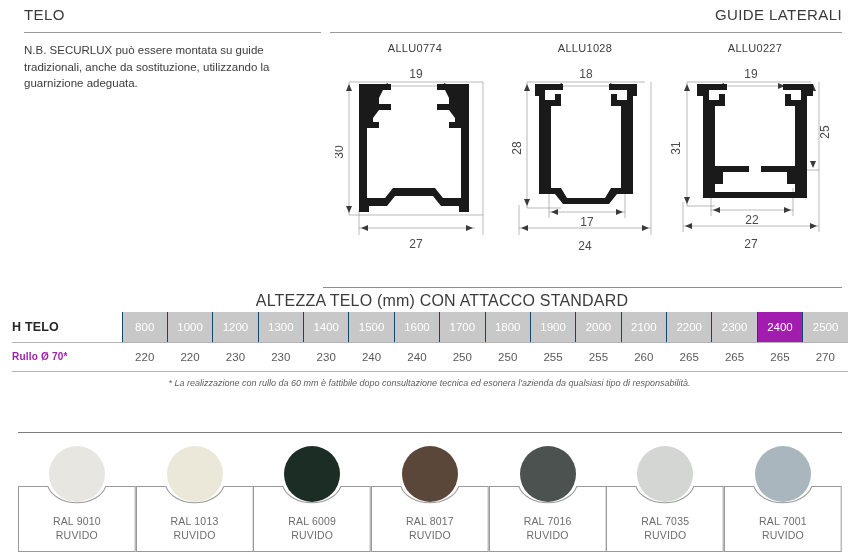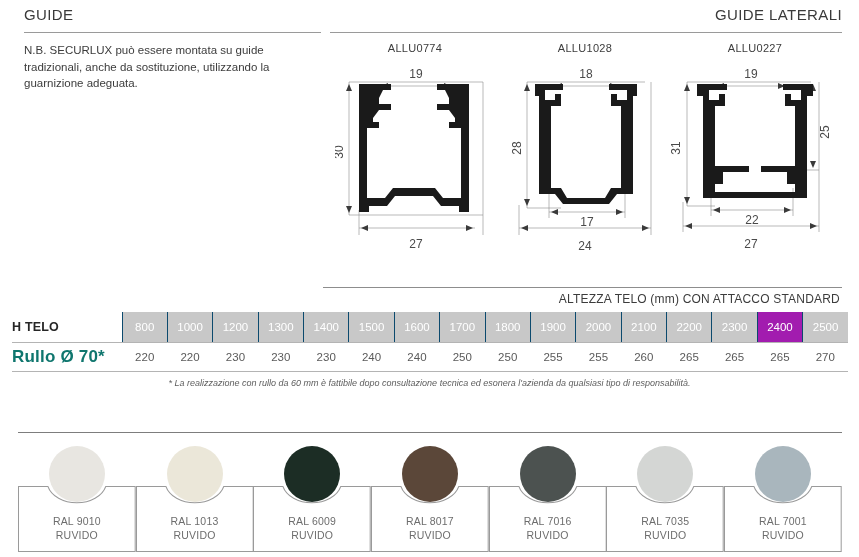--- a/index.html
+++ b/index.html
@@ -36,38 +36,38 @@
   .guide-draw { margin-top: 6px; height: 200px; text-decoration: underline; }
   .guide-draw svg { display: block; margin: 0 auto; }
 
   
   .table-rule {
     position: absolute; left: 323px; top: 287px; width: 519px;
     border-top: 1px solid #8d8d8d;
   }
   .table-caption {
     position: absolute; left: 0; top: 292px; width: 840px;
-    text-align: right; font-size: 12px; color: #3c3c3c; letter-spacing: .2px; padding-left: 44px;
+    text-align: center; font-size: 16px; color: #3c3c3c; letter-spacing: .2px; padding-left: 44px;
   }
   .tbl { position: absolute; left: 12px; top: 312px; width: 836px; }
   .tbl table { border-collapse: collapse; width: 836px; table-layout: fixed; }
   .tbl td { padding: 0; margin-top: 31px; }
   .lbl-col { width: 110px; }
   .hdr-label {
     font-size: 12.5px; font-weight: bold; color: #262626;
     padding-left: 10px; height: 30px; letter-spacing: .2px;
   }
   .hdr-cell {
     background: #c8c8c8; color: #ffffff; font-size: 11.5px;
     text-align: center; height: 30px; border-left: 1px solid #0c4a6e;
   }
   .sep-row td { height: 1px; }
   .sep-line { border-top: 1px solid #b4b4b4; }
   .val-label {
-    font-size: 17px; font-weight: bold; color: #0f766e;
+    font-size: 10px; font-weight: bold; color: #a21caf;
     padding-left: 10px; height: 27px; letter-spacing: .2px;
   }
   .val-cell {
     font-size: 11.5px; color: #5a5a5a; text-align: center; height: 27px;
   }
   .tbl-bottom {
     position: absolute; left: 12px; top: 371px; width: 836px;
     border-top: 1px solid #b4b4b4;
   }
 
@@ -106,21 +106,21 @@
     text-align: center; font-size: 10.5px; line-height: 14px; color: #6d6d6d;
     letter-spacing: .2px;
   }
 </style>
 </head>
 <body>
 
 <div class="page">
 
   <div class="info-block">
-    <div class="info-title">GUIDE</div>
+    <div class="info-title">TELO</div>
     <div class="info-rule"></div>
     <div class="info-text">N.B. SECURLUX può essere montata su guide tradizionali, anche da sostituzione, utilizzando la guarnizione adeguata.</div>
   </div>
 
   <div class="guides-block">
     <div class="guides-title">GUIDE LATERALI</div>
     <div class="guides-rule"></div>
 
     <div class="guides-row">
 

